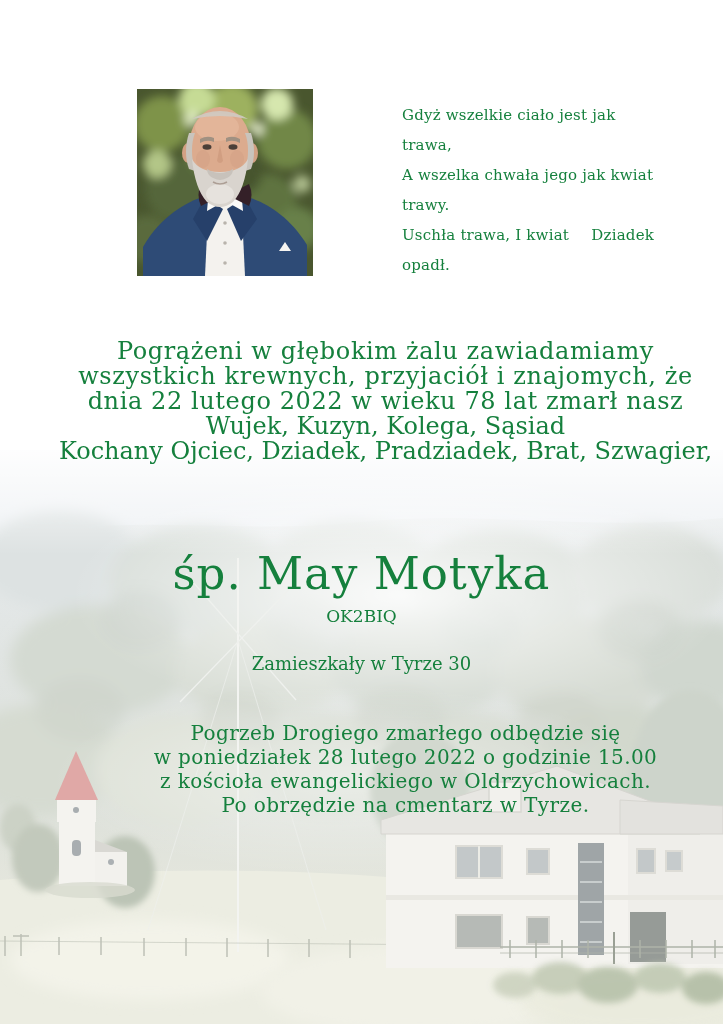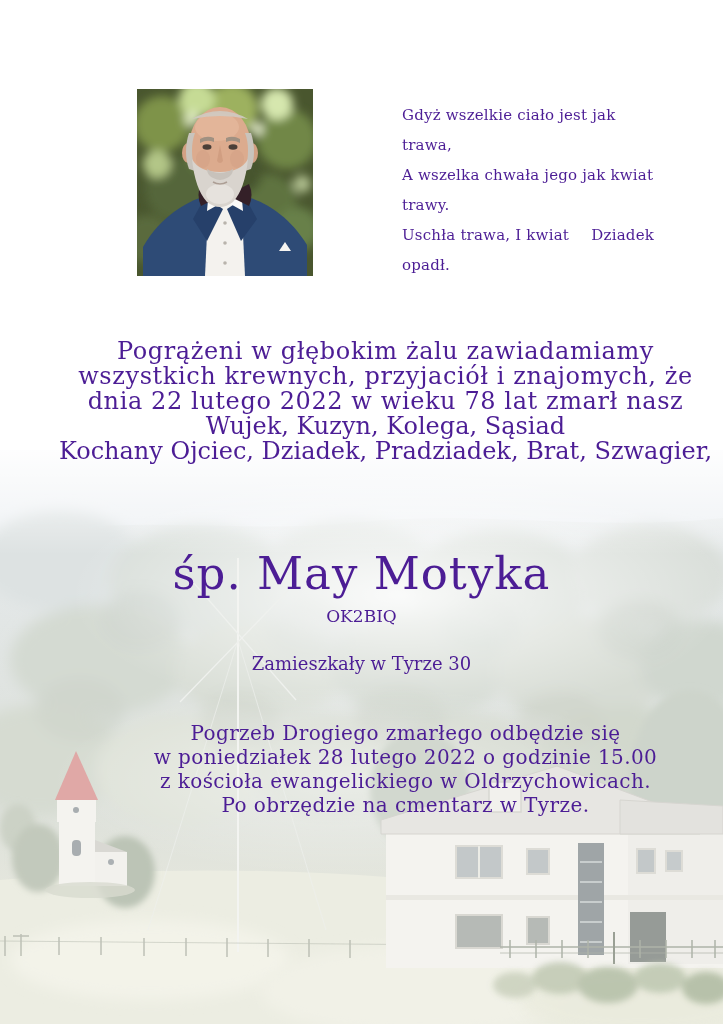--- a/index.html
+++ b/index.html
@@ -1,20 +1,20 @@
 <!DOCTYPE html>
 <html><head>
 <meta charset="utf-8">
 <style>
   html,body { margin:0; padding:0; background:#ffffff; }
   .page {
     position:relative; width:723px; height:1024px;
     background:#ffffff; overflow:hidden;
     font-family:"DejaVu Serif","Liberation Serif",serif;
-    color:#4c1d95;
+    color:#15803d;
   }
   .bg-svg { position:absolute; left:0; top:0; width:723px; height:1024px; }
   .portrait {
     position:absolute; left:137px; top:89px; width:176px; height:187px;
   }
   .portrait svg { display:block; width:100%; height:100%; }
   .quote {
     position:absolute; left:402px; top:100px; width:252px;
     font-size:15px; line-height:30px; letter-spacing:0.2px;
   }

